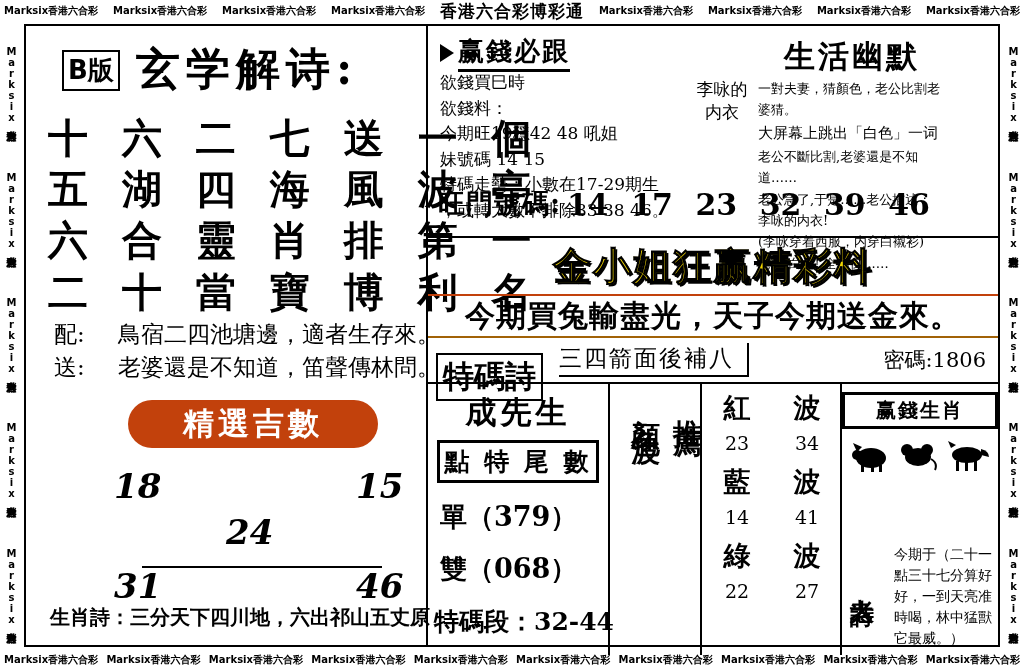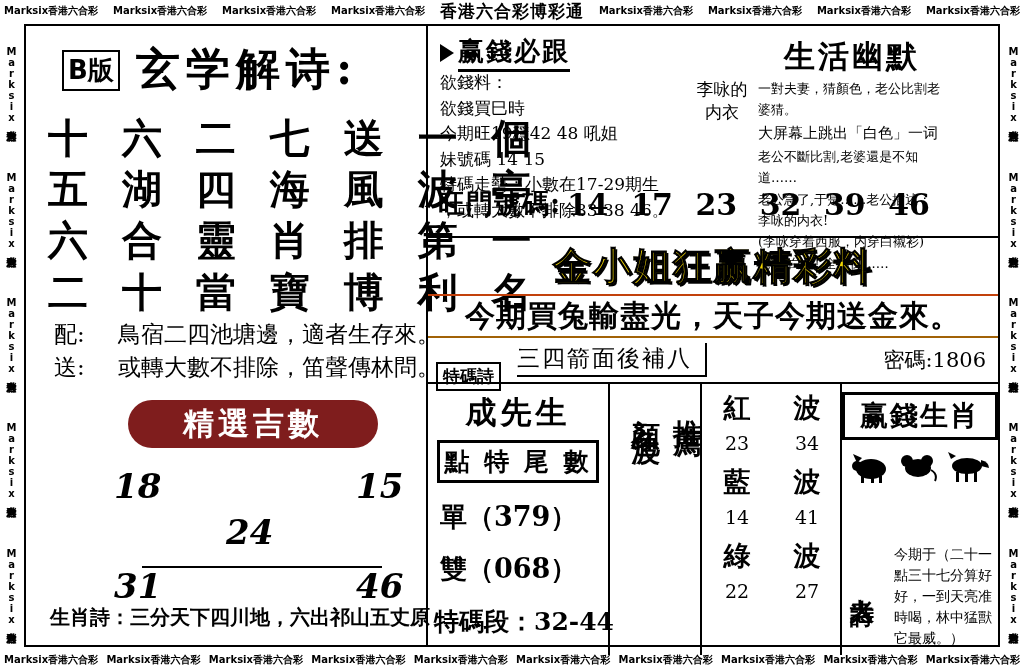--- a/index.html
+++ b/index.html
@@ -75,21 +75,21 @@
   }
   .pei-song{
     position:absolute;left:28px;top:292px;width:420px;
     font-size:23px;font-family:"DejaVu Serif","Liberation Serif",serif;
     line-height:1.45;
   }
   .pei-song .row{display:flex;}
   .pei-song .lbl{width:64px;}
   .jixu-box{
     position:absolute;left:102px;top:374px;width:250px;height:48px;
-    background:#7f1d1d;border-radius:24px;
+    background:#c2410c;border-radius:24px;
     display:flex;align-items:center;justify-content:center;
   }
   .jixu-box span{
     color:#fff;font-size:31px;font-weight:bold;letter-spacing:4px;
     font-family:"DejaVu Serif","Liberation Serif",serif;
   }
   .num-grid{
     position:absolute;left:40px;top:432px;width:380px;height:140px;
   }
   .num-grid .n{
@@ -182,21 +182,21 @@
     display:flex;align-items:center;justify-content:center;
     font-size:30px;font-weight:bold;letter-spacing:1px;
     font-family:Liberation Serif, serif;
   }
   .poem-row{
     position:relative;height:44px;border-bottom:2px solid #000;
     display:flex;align-items:center;
   }
   .poem-row .tm-box{
     margin-left:8px;border:2px solid #000;padding:1px 5px;
-    font-size:17px;font-weight:bold;
+    font-size:31px;font-weight:bold;
     font-family:"DejaVu Serif","Liberation Serif",serif;
     margin-top:33px;
   }
   .poem-row .tm-text{
     margin-left:16px;font-size:23px;letter-spacing:2px;
     font-family:"DejaVu Serif","Liberation Serif",serif;
     border-bottom:2px solid #000;border-right:2px solid #000;padding:0 13px 1px 0;
   }
   .poem-row .mima{
     margin-left:auto;margin-right:12px;font-size:21px;
@@ -257,21 +257,21 @@
     font-size:27px;font-weight:bold;
     font-family:"DejaVu Serif","Liberation Serif",serif;
   }
   .pairs .pr-n{
     display:flex;justify-content:space-around;
     font-size:19px;margin-bottom:10px;
     font-family:"DejaVu Serif","Liberation Serif",serif;
   }
   .yqsx-box{
     margin:8px auto 0;width:150px;border:3px solid #000;
-    text-align:center;font-size:28px;font-weight:bold;letter-spacing:2px;
+    text-align:center;font-size:20px;font-weight:bold;letter-spacing:2px;
     font-family:"DejaVu Serif","Liberation Serif",serif;
     padding:2px 0;
   }
   .animals{
     display:flex;justify-content:space-around;align-items:center;
     margin-top:10px;padding:0 4px;
   }
   .animals svg{display:block;}
   .laoren{
     position:absolute;left:4px;bottom:6px;
@@ -330,21 +330,21 @@
       <div class="line">二 十 當 寶 博 利 名</div>
     </div>
 
     <div class="pei-song">
       <div class="row">
         <div class="lbl">配:</div>
         <div>鳥宿二四池塘邊，適者生存來。</div>
       </div>
       <div class="row">
         <div class="lbl">送:</div>
-        <div>或轉大數不排除，笛聲傳林問。</div>
+        <div>老婆還是不知道，笛聲傳林問。</div>
       </div>
     </div>
 
     <div class="jixu-box">
       <span>精選吉數</span>
     </div>
 
     <div class="num-grid">
       <div class="n n1">18</div>
       <div class="n n2">15</div>
@@ -362,22 +362,22 @@
   <div class="col-right">
 
     <div class="r-top">
 
       <div class="win-head">
         <div class="tri"></div>
         <div class="win-title">赢錢必跟</div>
       </div>
 
       <div class="money-block">
+        <div>欲錢買巳時</div>
         <div>欲錢料：</div>
-        <div>欲錢買巳時</div>
         <div>今期旺19穩42 48 吼姐</div>
         <div>妹號碼 14 15</div>
         <div>特碼走勢：小數在17-29期生</div>
         <div>，或轉大數不排除33 38 46。</div>
       </div>
 
       <div class="liyong">李咏的内衣</div>
 
       <div class="life-title">生活幽默</div>
       <div class="life-body">

